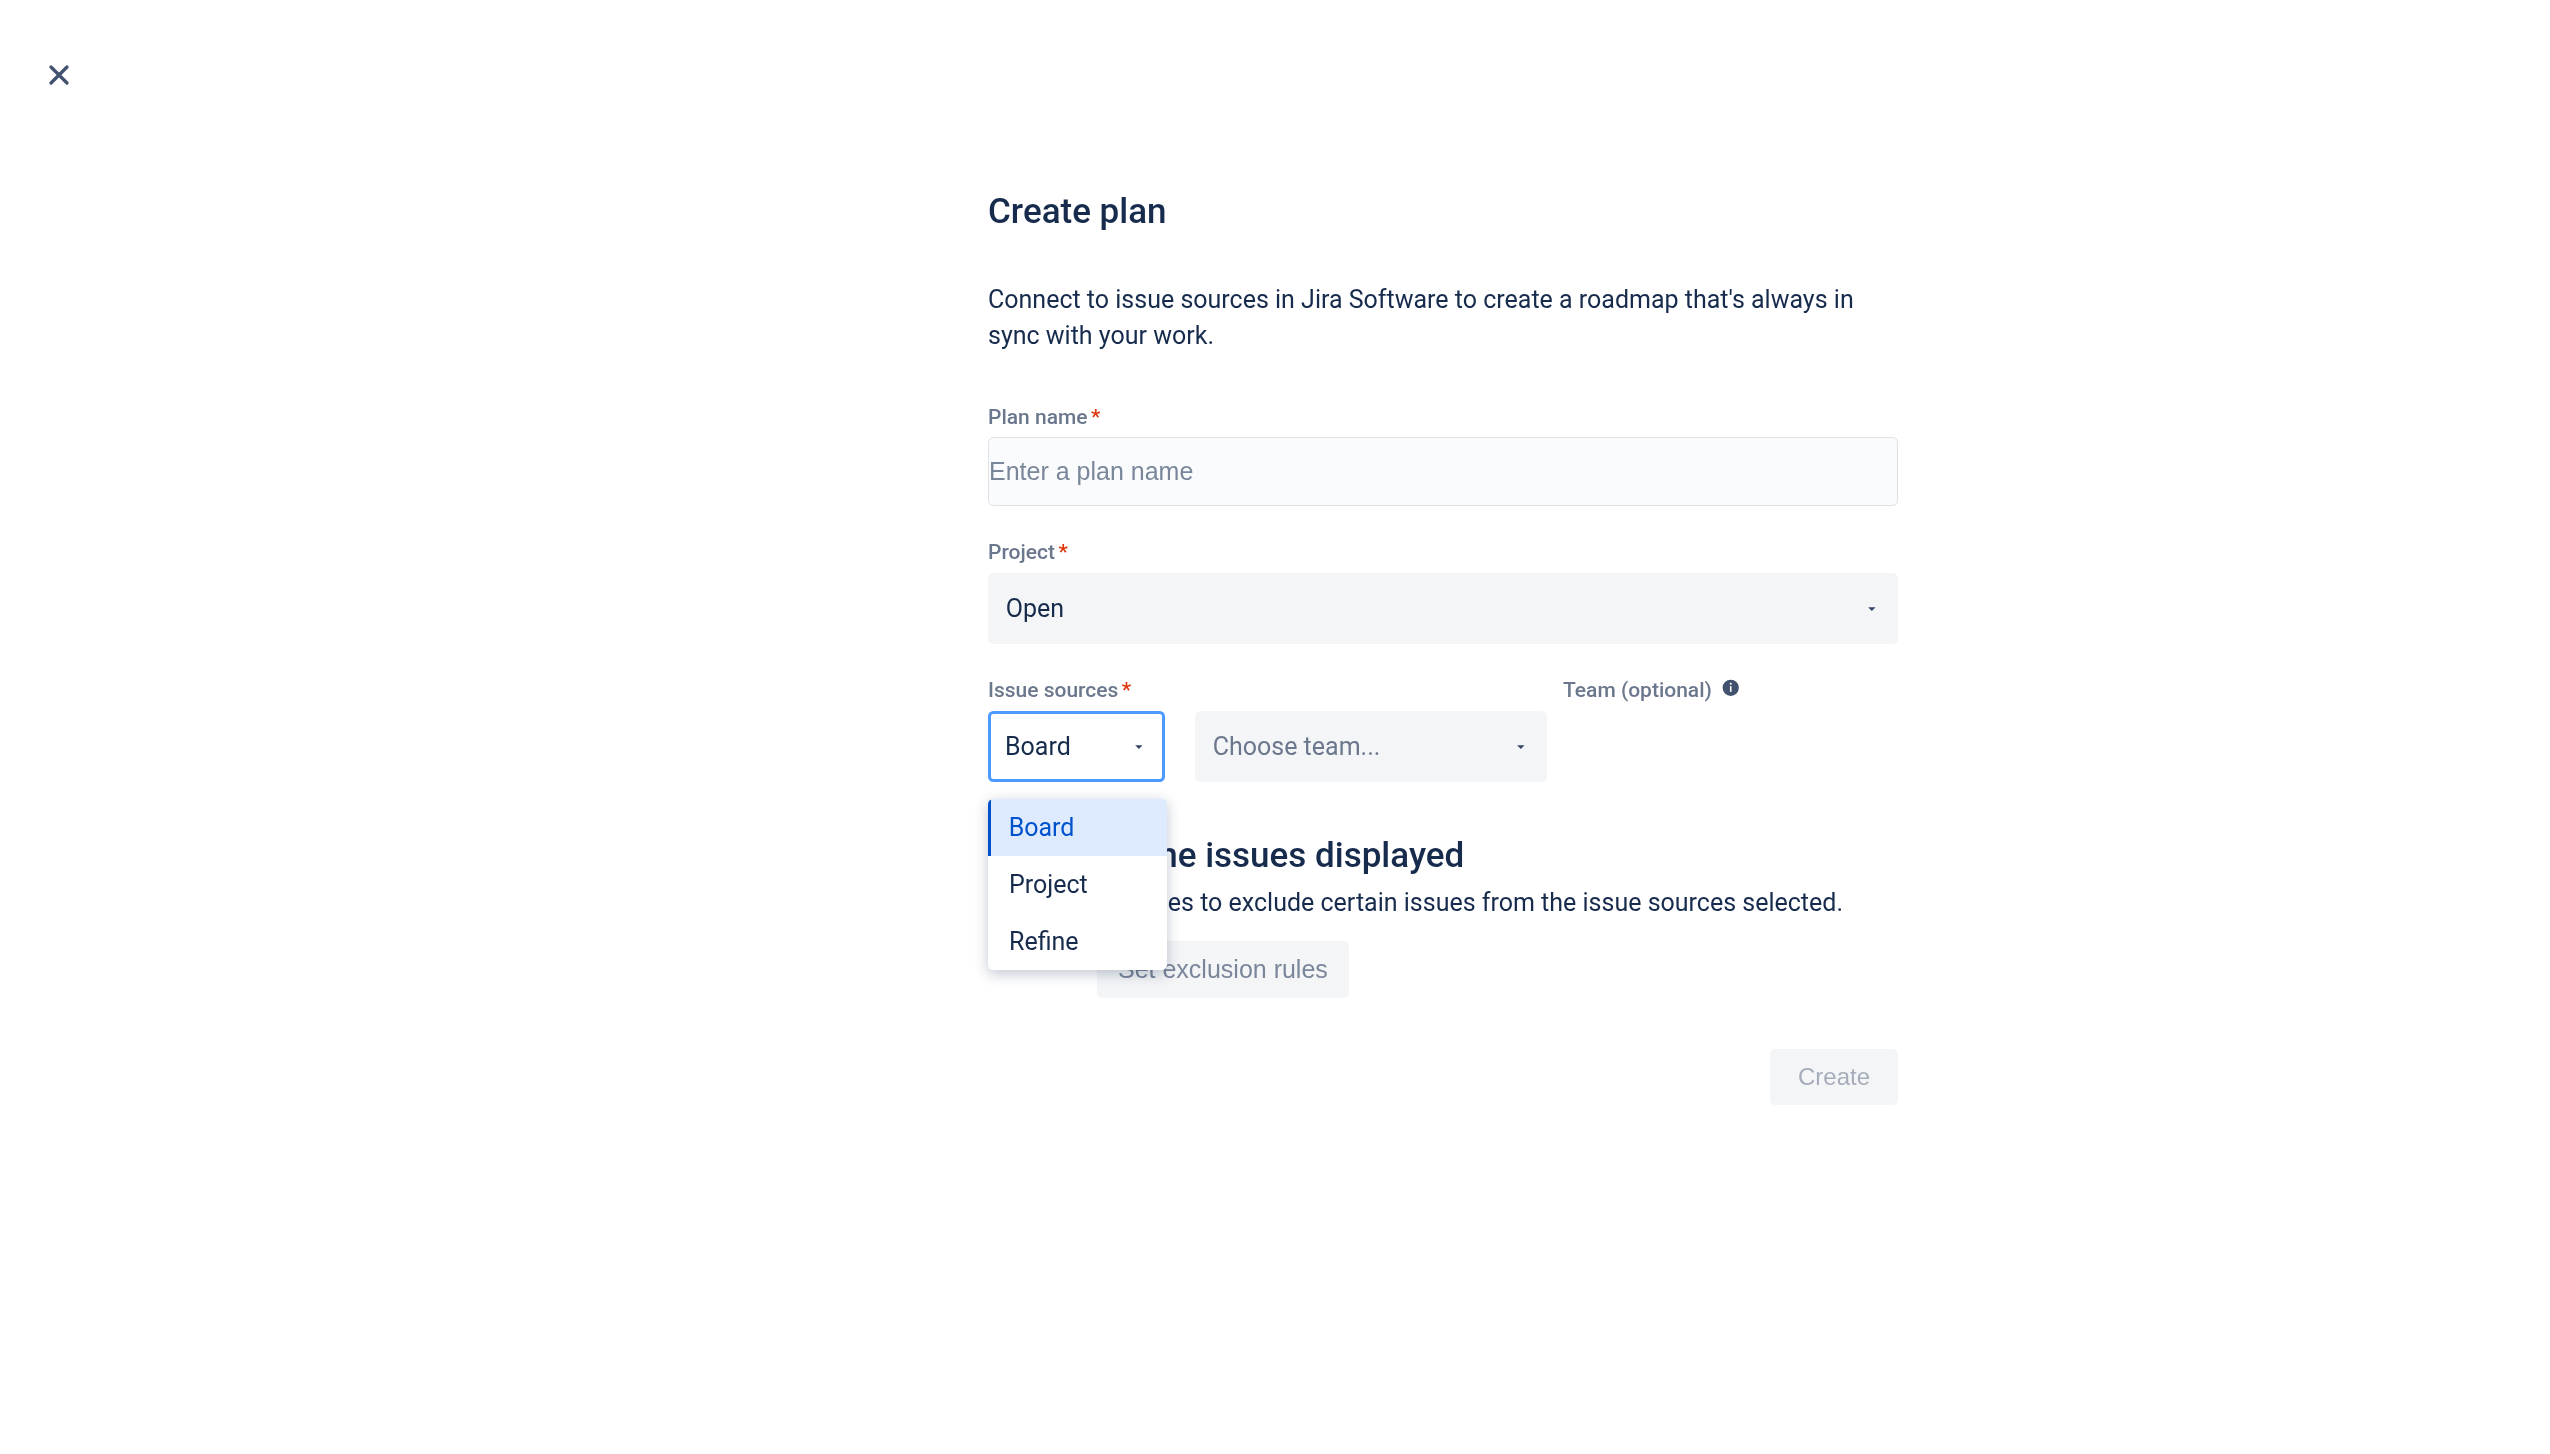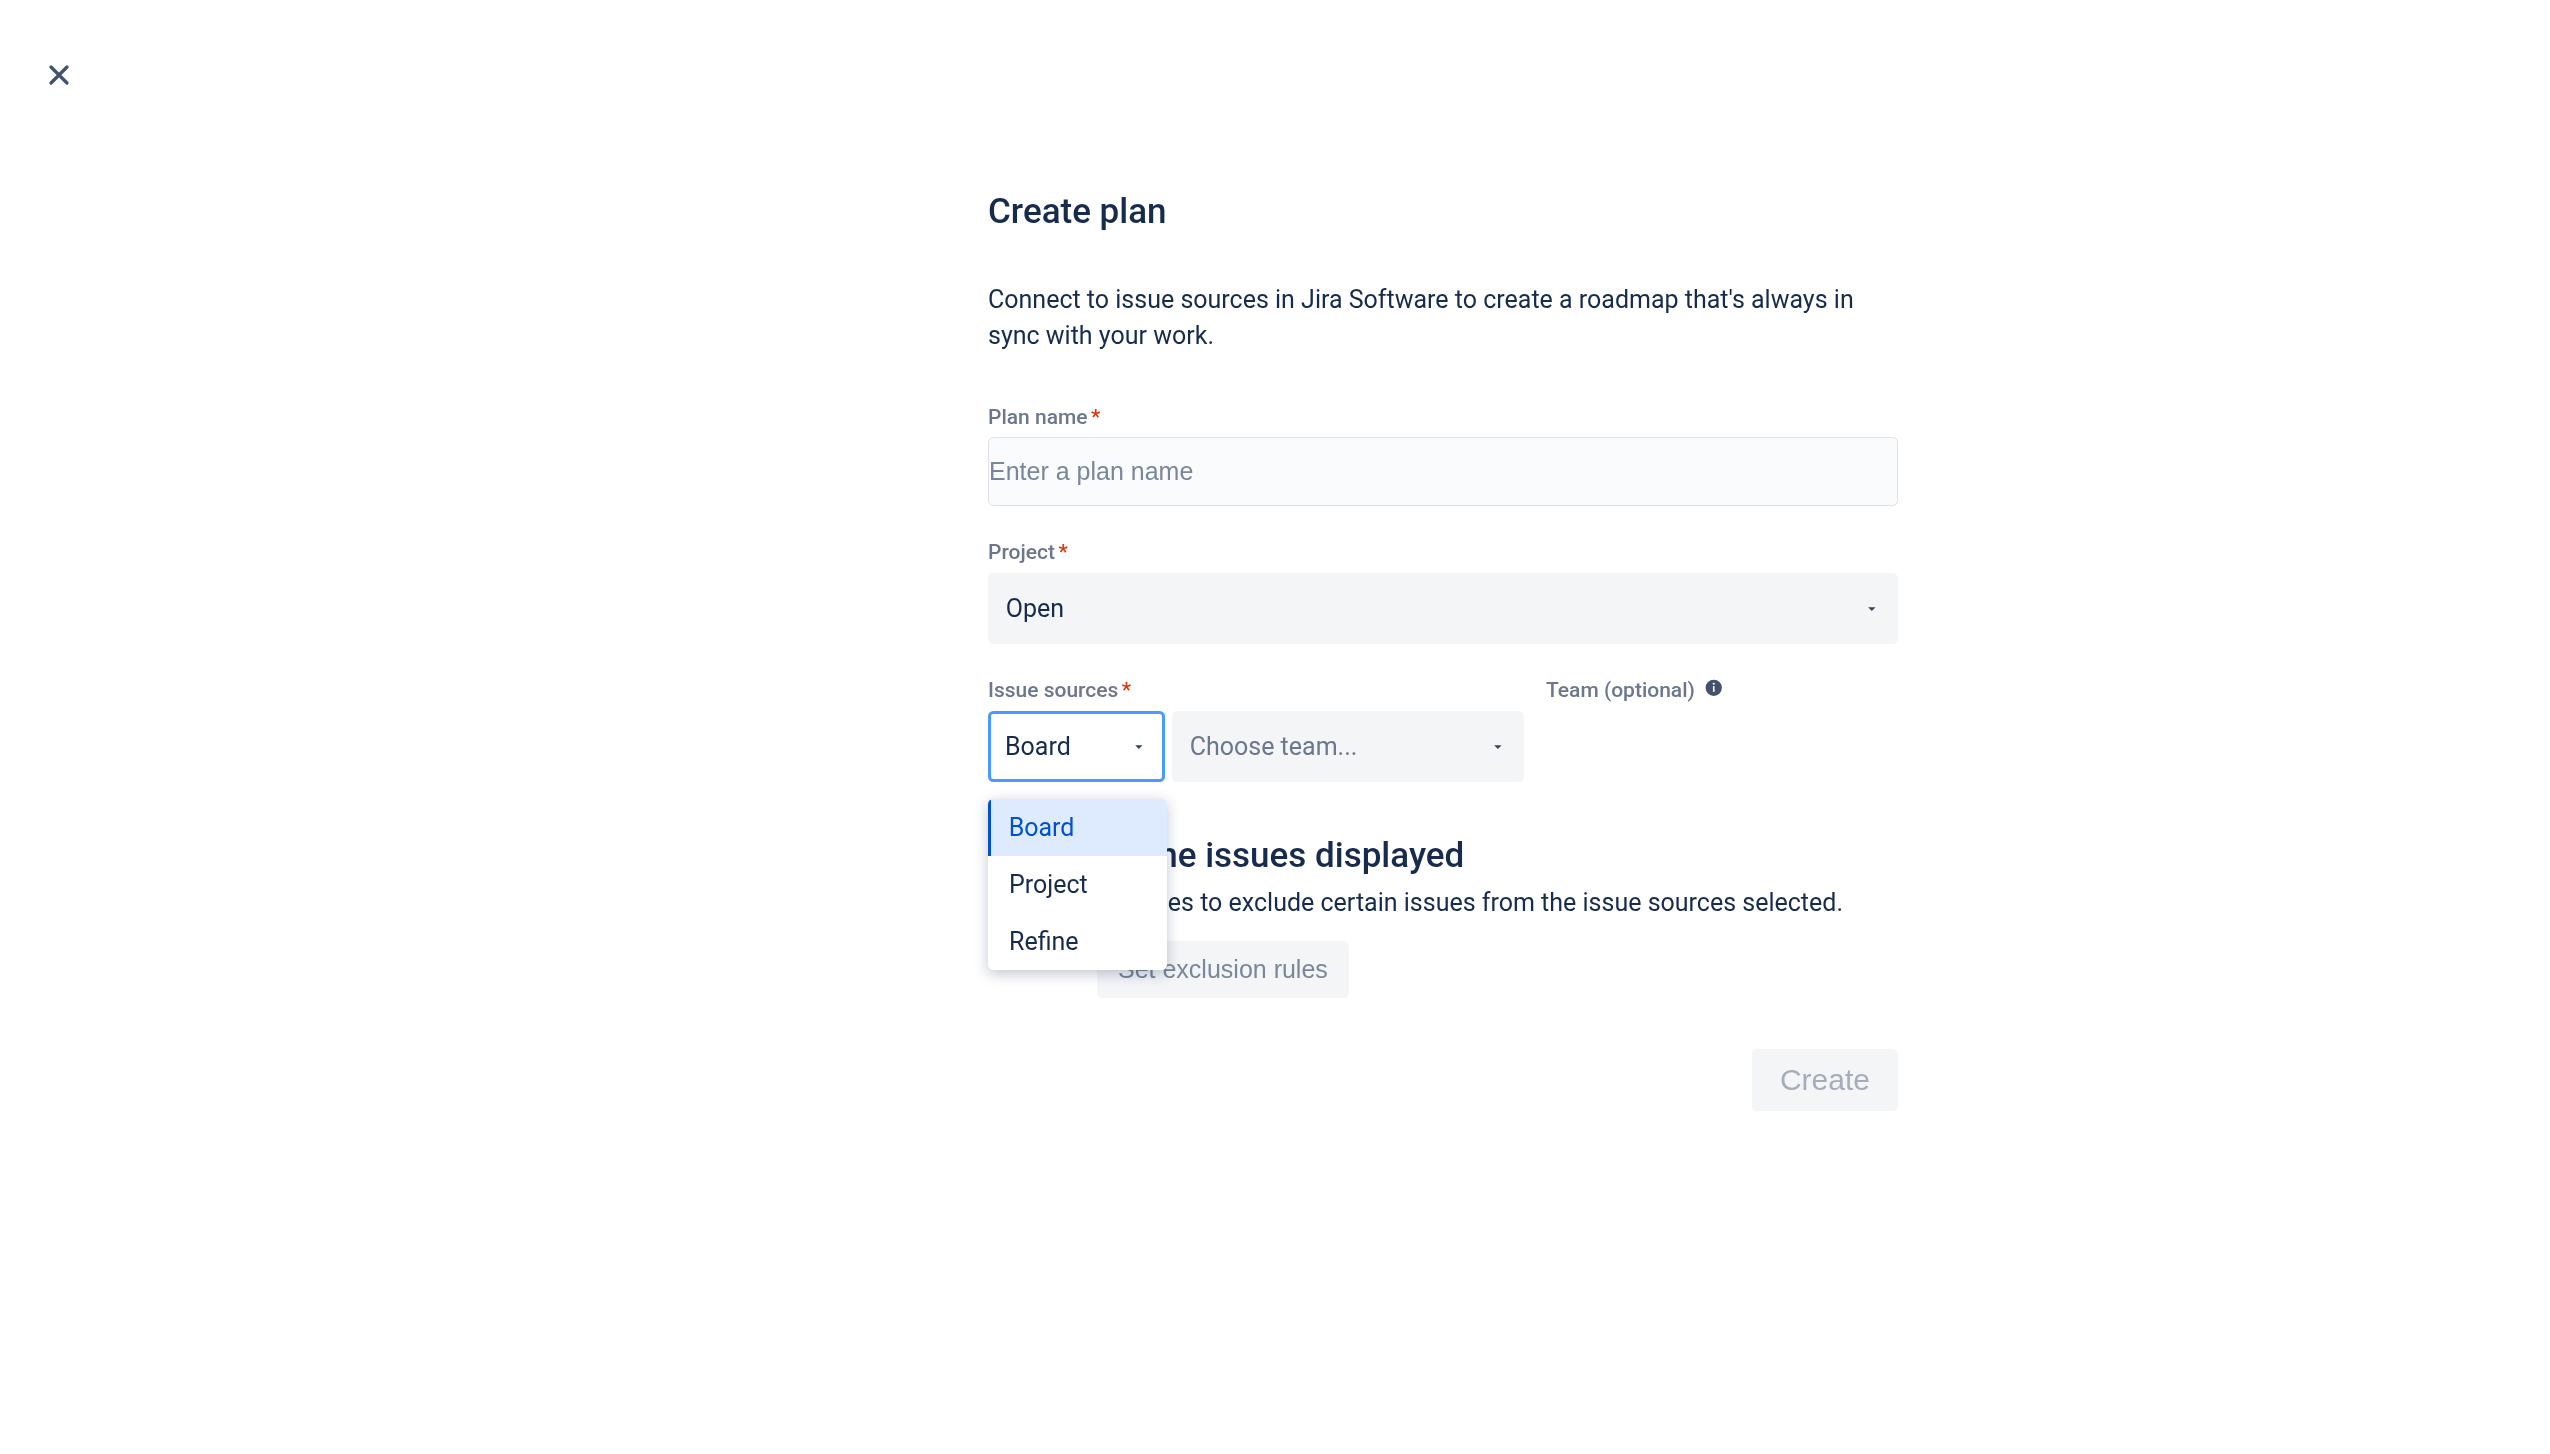--- a/index.html
+++ b/index.html
@@ -102,21 +102,21 @@
     .chevron {
       width: 17.7px;
       height: 17.7px;
       fill: #344563;
     }
     .form-group {
       margin-bottom: 34px;
     }
     .row {
       display: flex;
-      gap: 7px;
+      gap: 30px;
     }
     .col-source-type {
       width: 177px;
     }
     .col-source-value {
       flex: 1;
     }
     .col-team {
       width: 352px;
     }
@@ -198,21 +198,21 @@
     .footer {
       display: flex;
       justify-content: flex-end;
       margin-top: 51px;
     }
     .create-btn {
       background: #f4f5f7;
       border: none;
       border-radius: 5.3px;
       padding: 14px 28px;
-      font-size: 30px;
+      font-size: 24px;
       color: #a5adba;
       cursor: not-allowed;
     }
     .issue-sources-row {
       position: relative;
     }
   </style>
 </head>
 <body>
 

